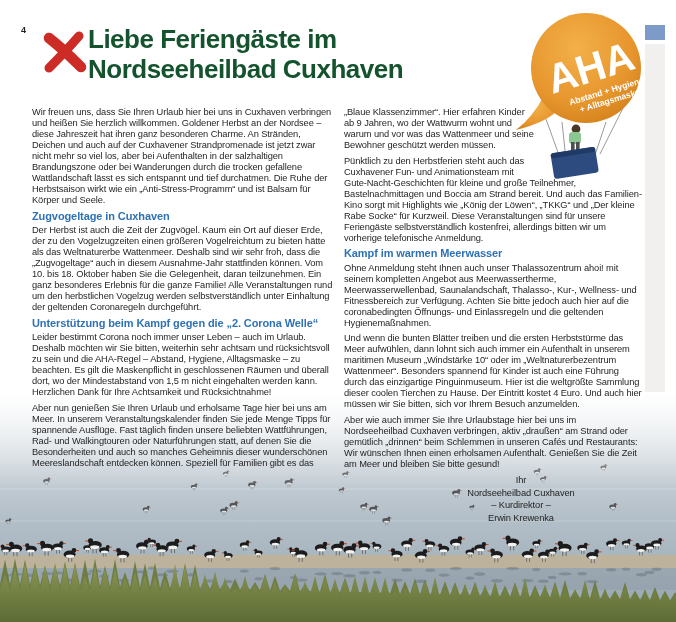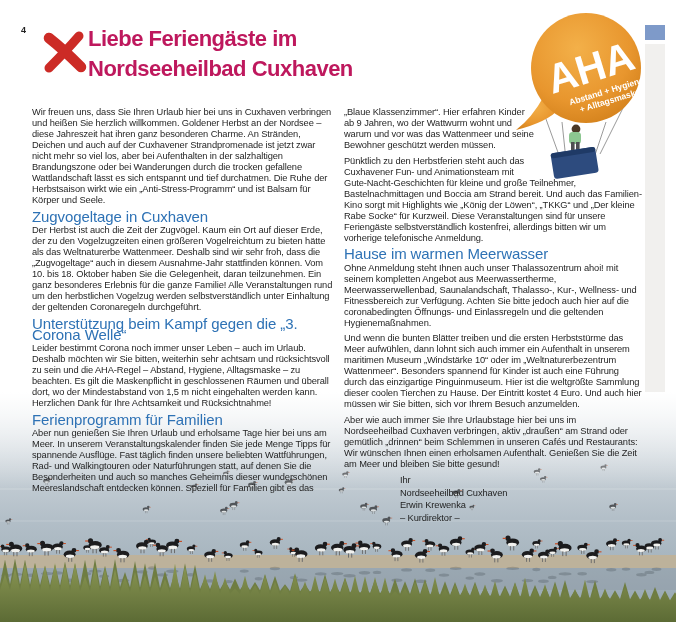--- a/index.html
+++ b/index.html
@@ -10,38 +10,38 @@
     overflow:hidden;
   }
   
   .page-number {
     position:absolute; left:21px; top:25px;
     font-size:9px; font-weight:bold; color:#222; z-index:3;
   }
   .red-x { position:absolute; left:41px; top:29px; z-index:3; }
   .title {
     position:absolute; left:88px; top:24px; z-index:3;
-    color:#be185d; font-weight:bold; font-size:22px; line-height:30px;
+    color:#14532d; font-weight:bold; font-size:26px; line-height:30px;
     letter-spacing:-0.5px;
   }
   
   .blue-tab { position:absolute; left:645px; top:25px; width:20px; height:15px; background:#7e9ac9; z-index:1; }
   .edge-strip { position:absolute; left:645px; top:44px; width:20px; height:348px; background:#f1f0ee; z-index:1; }
   
   .aha-logo { position:absolute; left:508px; top:10px; width:148px; height:170px; z-index:4; }
   
   .col { position:absolute; top:107px; z-index:2; color:#1f1f1f;
          font-size:9.3px; line-height:11px; letter-spacing:-0.1px; }
   .col p { margin:0 0 4.5px 0; }
-  .col h2 { color:#2e72b5; font-size:15px; line-height:11px; margin:2.5px 0 3.5px 0; font-weight:normal; }
+  .col h2 { color:#2e72b5; font-size:11px; line-height:11px; margin:2.5px 0 3.5px 0; font-weight:bold; }
   #col-left  { left:32px;  width:302px; }
   #col-right { left:344px; width:298px; }
   .logo-spacer { float:right; width:106px; height:64px; }
   .signature { padding-left:56px; }
-  .signature div { line-height:12.5px; }
+  .signature div { line-height:12.5px;text-align:center; }
   
   .photo { position:absolute; left:0; top:392px; width:676px; height:230px; z-index:0; }
 </style>
 </head>
 <body>
 
 <div id="page">
 
   <div class="page-number">4</div>
 
@@ -96,39 +96,38 @@
         <rect x="44" y="140" width="45" height="26" rx="3" fill="#2d4b7e"></rect>
         <rect x="44" y="140" width="45" height="5" rx="2.5" fill="#1f3a66"></rect>
       </g>
     </svg>
   </div>
 
   <div id="col-left" class="col">
     <p>Wir freuen uns, dass Sie Ihren Urlaub hier bei uns in Cuxhaven verbringen und heißen Sie herzlich willkommen. Goldener Herbst an der Nordsee – diese Jahreszeit hat ihren ganz besonderen Charme. An Stränden, Deichen und auch auf der Cuxhavener Strandpromenade ist jetzt zwar nicht mehr so viel los, aber bei Aufenthalten in der salzhaltigen Brandungszone oder bei Wanderungen durch die trocken gefallene Wattlandschaft lässt es sich entspannt und tief durchatmen. Die Ruhe der Herbstsaison wirkt wie ein „Anti-Stress-Programm“ und ist Balsam für Körper und Seele.</p>
     <h2>Zugvogeltage in Cuxhaven</h2>
     <p>Der Herbst ist auch die Zeit der Zugvögel. Kaum ein Ort auf dieser Erde, der zu den Vogelzugzeiten einen größeren Vogelreichtum zu bieten hätte als das Weltnaturerbe Wattenmeer. Deshalb sind wir sehr froh, dass die „Zugvogeltage“ auch in diesem Ausnahme-Jahr stattfinden können. Vom 10. bis 18. Oktober haben Sie die Gelegenheit, daran teilzunehmen. Ein ganz besonderes Erlebnis für die ganze Familie! Alle Veranstaltungen rund um den herbstlichen Vogelzug werden selbstverständlich unter Einhaltung der geltenden Coronaregeln durchgeführt.</p>
-    <h2>Unterstützung beim Kampf gegen die „3. Corona Welle“</h2>
+    <h2>Unterstützung beim Kampf gegen die „2. Corona Welle“</h2>
     <p>Leider bestimmt Corona noch immer unser Leben – auch im Urlaub. Deshalb möchten wir Sie bitten, weiterhin sehr achtsam und rücksichtsvoll zu sein und die AHA-Regel – Abstand, Hygiene, Alltagsmaske – zu beachten. Es gilt die Maskenpflicht in geschlossenen Räumen und überall dort, wo der Mindestabstand von 1,5 m nicht eingehalten werden kann. Herzlichen Dank für Ihre Achtsamkeit und Rücksichtnahme!</p>
-    <h2>Ferienprogramm für Familien</h2>
     <p>Aber nun genießen Sie Ihren Urlaub und erholsame Tage hier bei uns am Meer. In unserem Veranstaltungskalender finden Sie jede Menge Tipps für spannende Ausflüge. Fast täglich finden unsere beliebten Wattführungen, Rad- und Walkingtouren oder Naturführungen statt, auf denen Sie die Besonderheiten und auch so manches Geheimnis dieser wunderschönen Meereslandschaft entdecken können. Speziell für Familien gibt es das</p>
   </div>
 
   <div id="col-right" class="col">
     <div class="logo-spacer"></div>
     <p>„Blaue Klassenzimmer“. Hier erfahren Kinder ab 9 Jahren, wo der Wattwurm wohnt und warum und vor was das Wattenmeer und seine Bewohner geschützt werden müssen.</p>
     <p>Pünktlich zu den Herbstferien steht auch das Cuxhavener Fun- und Animationsteam mit Gute-Nacht-Geschichten für kleine und große Teilnehmer, Bastelnachmittagen und Boccia am Strand bereit. Und auch das Familien-Kino sorgt mit Highlights wie „König der Löwen“, „TKKG“ und „Der kleine Rabe Socke“ für Kurzweil. Diese Veranstaltungen sind für unsere Feriengäste selbstverständlich kostenfrei, allerdings bitten wir um vorherige telefonische Anmeldung.</p>
-    <h2>Hause im warmen Meerwasser</h2>
+    <h2>Kampf im warmen Meerwasser</h2>
     <p>Ohne Anmeldung steht Ihnen auch unser Thalassozentrum ahoi! mit seinem kompletten Angebot aus Meerwassertherme, Meerwasserwellenbad, Saunalandschaft, Thalasso-, Kur-, Wellness- und Fitnessbereich zur Verfügung. Achten Sie bitte jedoch auch hier auf die coronabedingten Öffnungs- und Einlassregeln und die geltenden Hygienemaßnahmen.</p>
     <p>Und wenn die bunten Blätter treiben und die ersten Herbststürme das Meer aufwühlen, dann lohnt sich auch immer ein Aufenthalt in unserem maritimen Museum „Windstärke 10“ oder im „Weltnaturerbezentrum Wattenmeer“. Besonders spannend für Kinder ist auch eine Führung durch das einzigartige Pinguinmuseum. Hier ist die weltgrößte Sammlung dieser coolen Tierchen zu Hause. Der Eintritt kostet 4 Euro. Und auch hier müssen wir Sie bitten, sich vor Ihrem Besuch anzumelden.</p>
     <p>Aber wie auch immer Sie Ihre Urlaubstage hier bei uns im Nordseeheilbad Cuxhaven verbringen, aktiv „draußen“ am Strand oder gemütlich „drinnen“ beim Schlemmen in unseren Cafés und Restaurants: Wir wünschen Ihnen einen erholsamen Aufenthalt. Genießen Sie die Zeit am Meer und bleiben Sie bitte gesund!</p>
     <div class="signature">
       <div>Ihr</div>
       <div>Nordseeheilbad Cuxhaven</div>
+      <div>– Kurdirektor –</div>
       <div>Erwin Krewenka</div>
-      <div>– Kurdirektor –</div>
     </div>
   </div>
 
   <svg class="photo" id="photo-svg" viewBox="0 0 676 230">
     <defs>
       <linearGradient id="water" x1="0" y1="0" x2="0" y2="1">
         <stop offset="0%" stop-color="#e6eaed"></stop>
         <stop offset="55%" stop-color="#b3bfc8"></stop>
         <stop offset="80%" stop-color="#a2b1bb"></stop>
         <stop offset="100%" stop-color="#93a4af"></stop>

